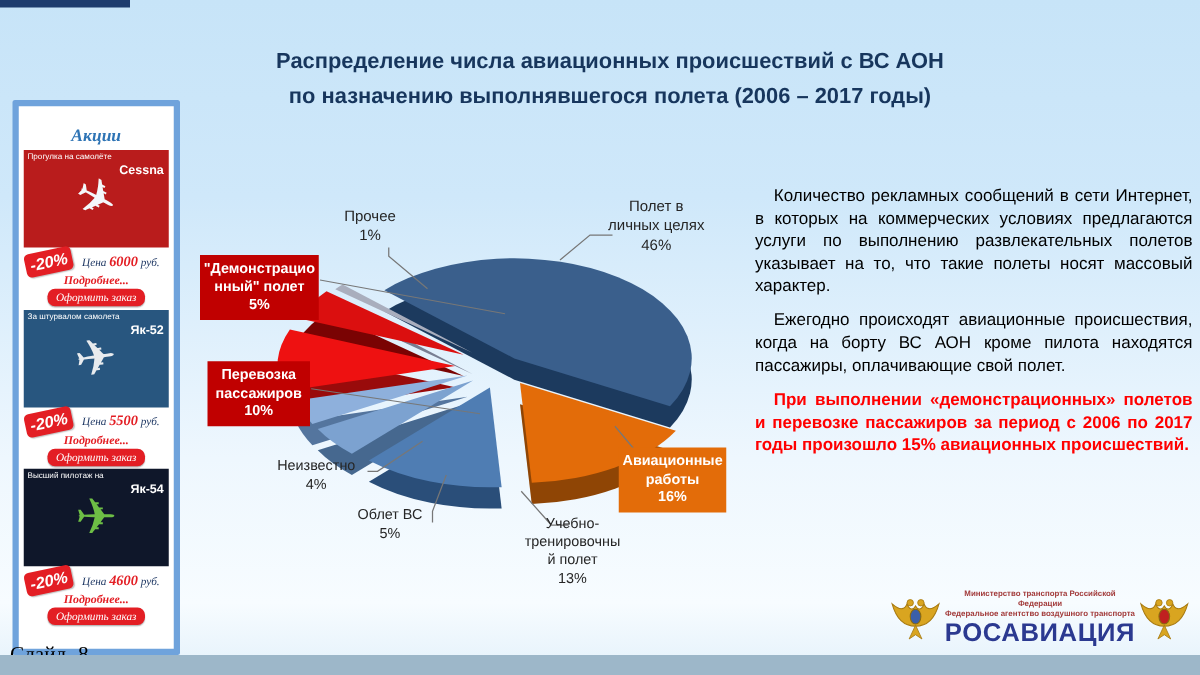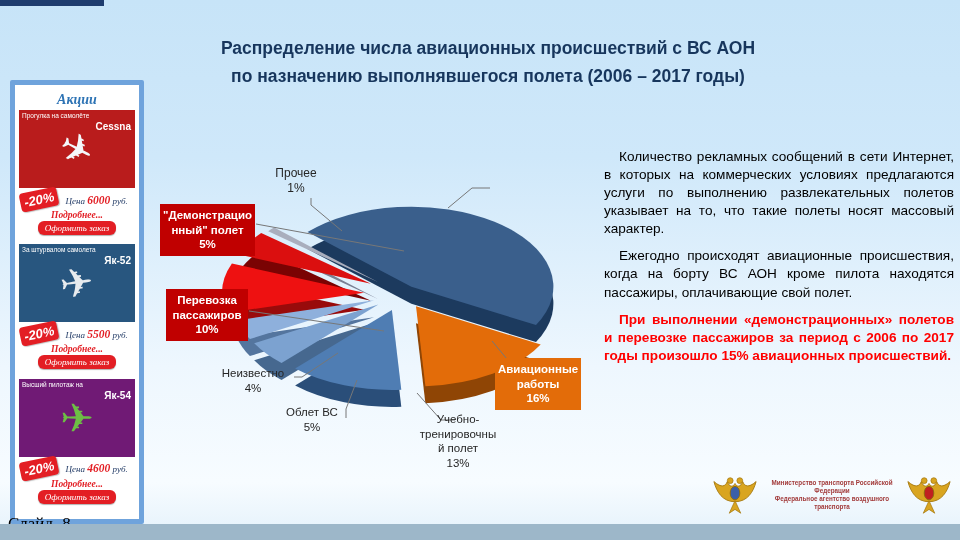--- a/index.html
+++ b/index.html
@@ -6,21 +6,21 @@
   .slide{position:relative;width:960px;height:524px;overflow:hidden;
     font-family:"Liberation Sans",sans-serif;
     background:linear-gradient(180deg,#c7e4f8 0%,#cfe8fa 30%,#eef7fe 70%,#f7fcff 92%,#e9f4fc 100%);}
   .corner-strip{position:absolute;left:0;top:0;width:104px;height:6px;background:#1e3c6e;}
   
   .title{position:absolute;left:138px;top:34px;width:700px;text-align:center;
     color:#17365d;font-weight:bold;font-size:17.5px;line-height:28px;}
   
   .ads-card{position:absolute;left:10px;top:80px;width:134px;height:444px;box-sizing:border-box;
     background:#fff;border:5px solid #6fa3dc;border-radius:2px;display:flex;flex-direction:column;
-    padding:6px 4px;}
+    padding:16px 4px;}
   .ads-header{text-align:center;font-family:"Liberation Serif",serif;font-style:italic;font-weight:bold;
     font-size:14px;color:#2e74b5;margin:1px 0 2px;}
   .ad{flex:1;display:flex;flex-direction:column;min-height:0;}
   .ad-photo{position:relative;height:78px;overflow:hidden;display:flex;align-items:center;justify-content:center;}
   .photo-caption{position:absolute;top:2px;left:3px;right:3px;color:#fff;font-size:6.5px;line-height:1.2;}
   .photo-model{position:absolute;top:11px;right:4px;color:#fff;font-weight:bold;font-size:10px;}
   .plane-glyph{font-size:40px;line-height:1;display:block;}
   .ad:nth-of-type(1) .plane-glyph{transform:rotate(-18deg);}
   .ad:nth-of-type(2) .plane-glyph{transform:rotate(28deg);}
   .ad:nth-of-type(3) .plane-glyph{transform:rotate(-8deg);}
@@ -104,21 +104,21 @@
             <span class="num">5500</span>
             <span>руб.</span>
           </span>
         </div>
         <span class="more">Подробнее...</span>
         <button class="order-btn">Оформить заказ</button>
       </div>
     </div>
 
     <div class="ad">
-      <div class="ad-photo" style="background-color: #701a75;">
+      <div class="ad-photo" style="background-color: #0f172a;">
         <span class="photo-caption">Высший пилотаж на</span>
         <span class="photo-model">Як-54</span>
         <span class="plane-glyph" style="color: rgb(109, 190, 69);">✈</span>
       </div>
       <div class="ad-info">
         <div class="ad-row">
           <span class="badge">-20%</span>
           <span class="price">
             <span>Цена</span>
             <span class="num">4600</span>
@@ -157,20 +157,23 @@
       <polyline points="294,377 302,377 338,353"></polyline>
       <polyline points="346,418 346,409 357,380"></polyline>
       <polyline points="455,420 441,420 417,393"></polyline>
       <polyline points="490,188 472,188 448,208"></polyline>
       <polyline points="512,365 492,341"></polyline>
     </g>
   </svg>
 
   <div class="pie-label" style="left:258px;top:166px;width:76px;font-size:12px;">Прочее
 1%</div>
+  <div class="pie-label" style="left:465px;top:158px;width:120px;font-size:12px;">Полет в
+личных целях
+46%</div>
   <div class="pie-label box" style="left: 160px; top: 204px; width: 89px; background-color: rgb(192, 0, 0);">"Демонстрацио
 нный" полет
 5%</div>
   <div class="pie-label box" style="left: 166px; top: 289px; width: 76px; background-color: rgb(192, 0, 0);">Перевозка
 пассажиров
 10%</div>
   <div class="pie-label" style="left:213px;top:366px;width:80px;">Неизвестно
 4%</div>
   <div class="pie-label" style="left:274px;top:405px;width:76px;">Облет ВС
 5%</div>
@@ -194,20 +197,21 @@
     <svg width="46" height="46" viewBox="0 0 48 48">
       <path d="M24 31 C11 31 5 21 2 10 C10 17 14 15 16 10 C18 16 22 16 24 12 C26 16 30 16 32 10 C34 15 38 17 46 10 C43 21 37 31 24 31 Z" fill="#d9a520" stroke="#a87b12" stroke-width="1"></path>
       <circle cx="19" cy="9" r="3" fill="#d9a520" stroke="#a87b12" stroke-width="0.8"></circle>
       <circle cx="29" cy="9" r="3" fill="#d9a520" stroke="#a87b12" stroke-width="0.8"></circle>
       <path d="M24 30 L18 43 L24 39 L30 43 Z" fill="#d9a520" stroke="#a87b12" stroke-width="0.8"></path>
       <ellipse cx="24" cy="22" rx="5" ry="7" fill="#3b5fa8" stroke="#8a6a10" stroke-width="1"></ellipse>
     </svg>
     <div class="logo-text">
       <div class="logo-line" style="color: rgb(162, 59, 59);">Министерство транспорта Российской Федерации</div>
       <div class="logo-line" style="color: rgb(162, 59, 59);">Федеральное агентство воздушного транспорта</div>
+      <div class="logo-brand" style="color: rgb(43, 57, 144);">РОСАВИАЦИЯ</div>
     </div>
     <svg width="46" height="46" viewBox="0 0 48 48">
       <path d="M24 31 C11 31 5 21 2 10 C10 17 14 15 16 10 C18 16 22 16 24 12 C26 16 30 16 32 10 C34 15 38 17 46 10 C43 21 37 31 24 31 Z" fill="#d9a520" stroke="#a87b12" stroke-width="1"></path>
       <circle cx="19" cy="9" r="3" fill="#d9a520" stroke="#a87b12" stroke-width="0.8"></circle>
       <circle cx="29" cy="9" r="3" fill="#d9a520" stroke="#a87b12" stroke-width="0.8"></circle>
       <path d="M24 30 L18 43 L24 39 L30 43 Z" fill="#d9a520" stroke="#a87b12" stroke-width="0.8"></path>
       <ellipse cx="24" cy="22" rx="5" ry="7" fill="#c02020" stroke="#8a6a10" stroke-width="1"></ellipse>
     </svg>
   </div>
 

